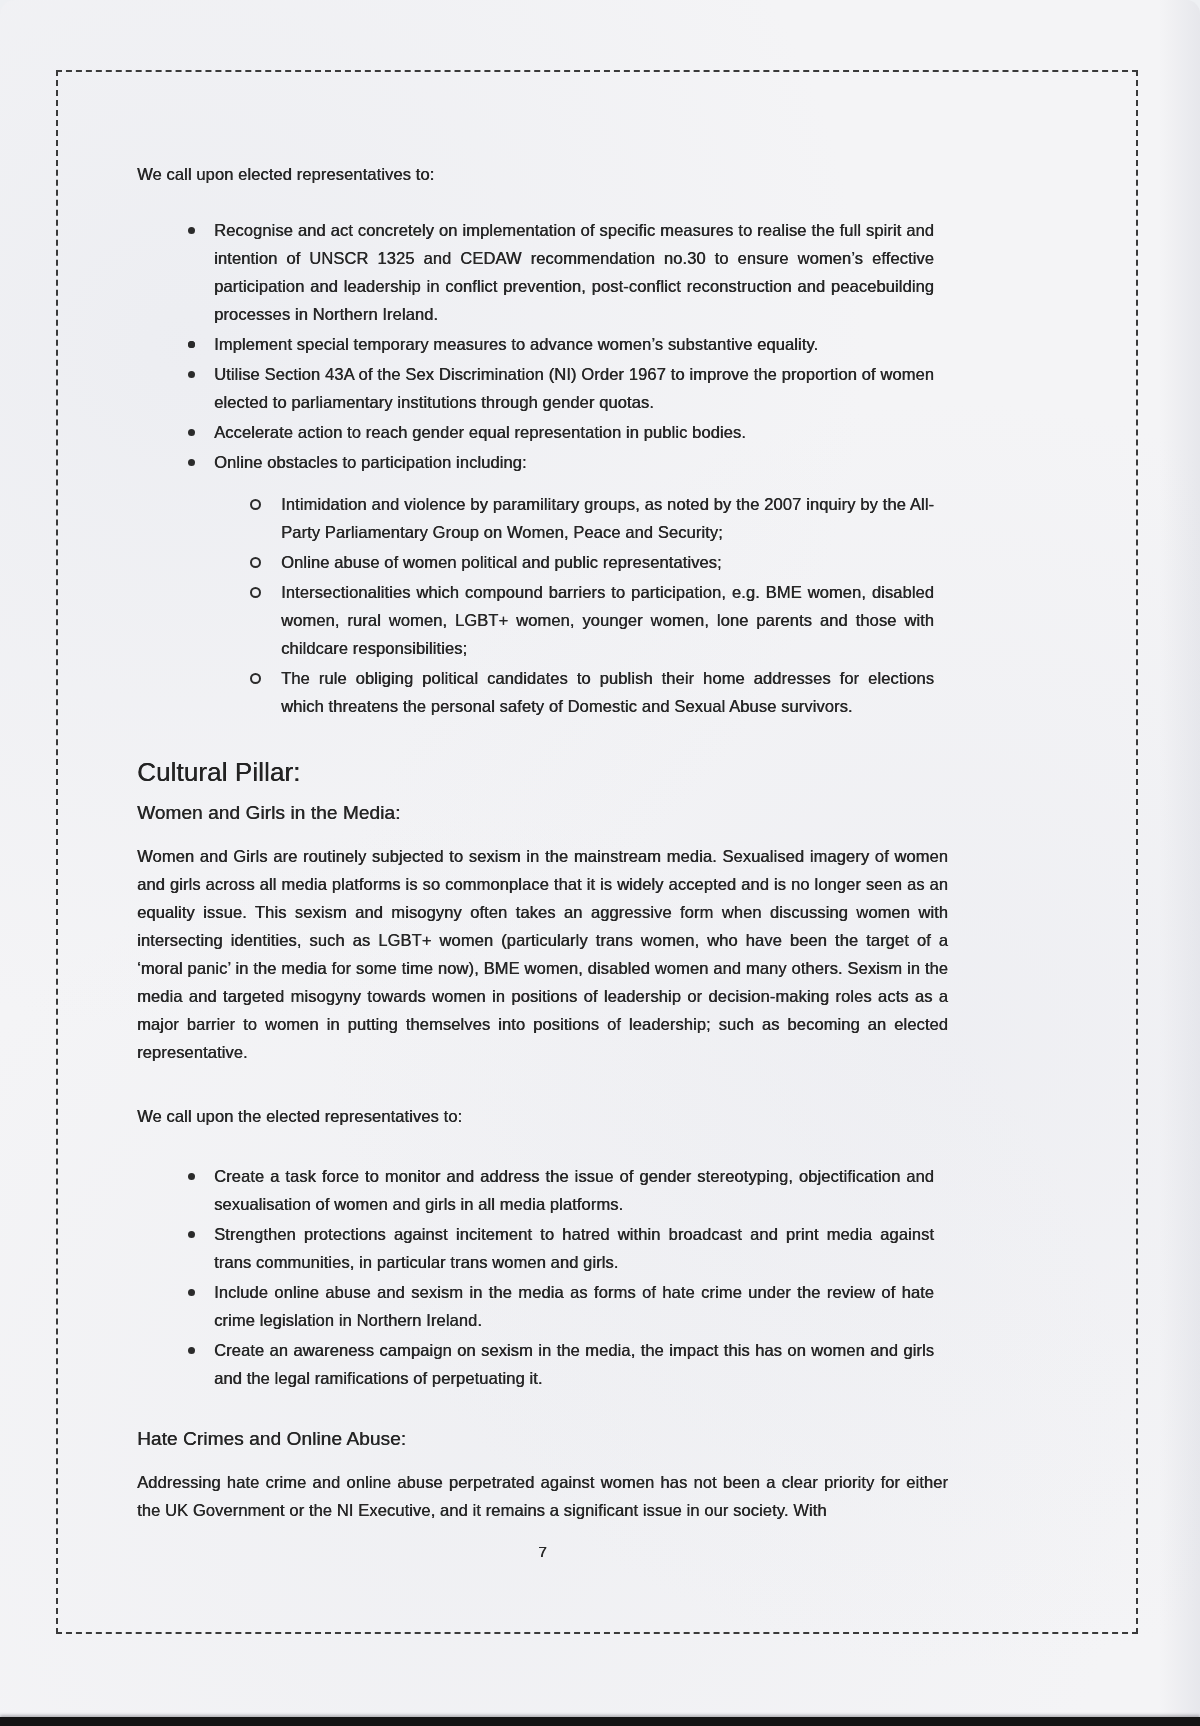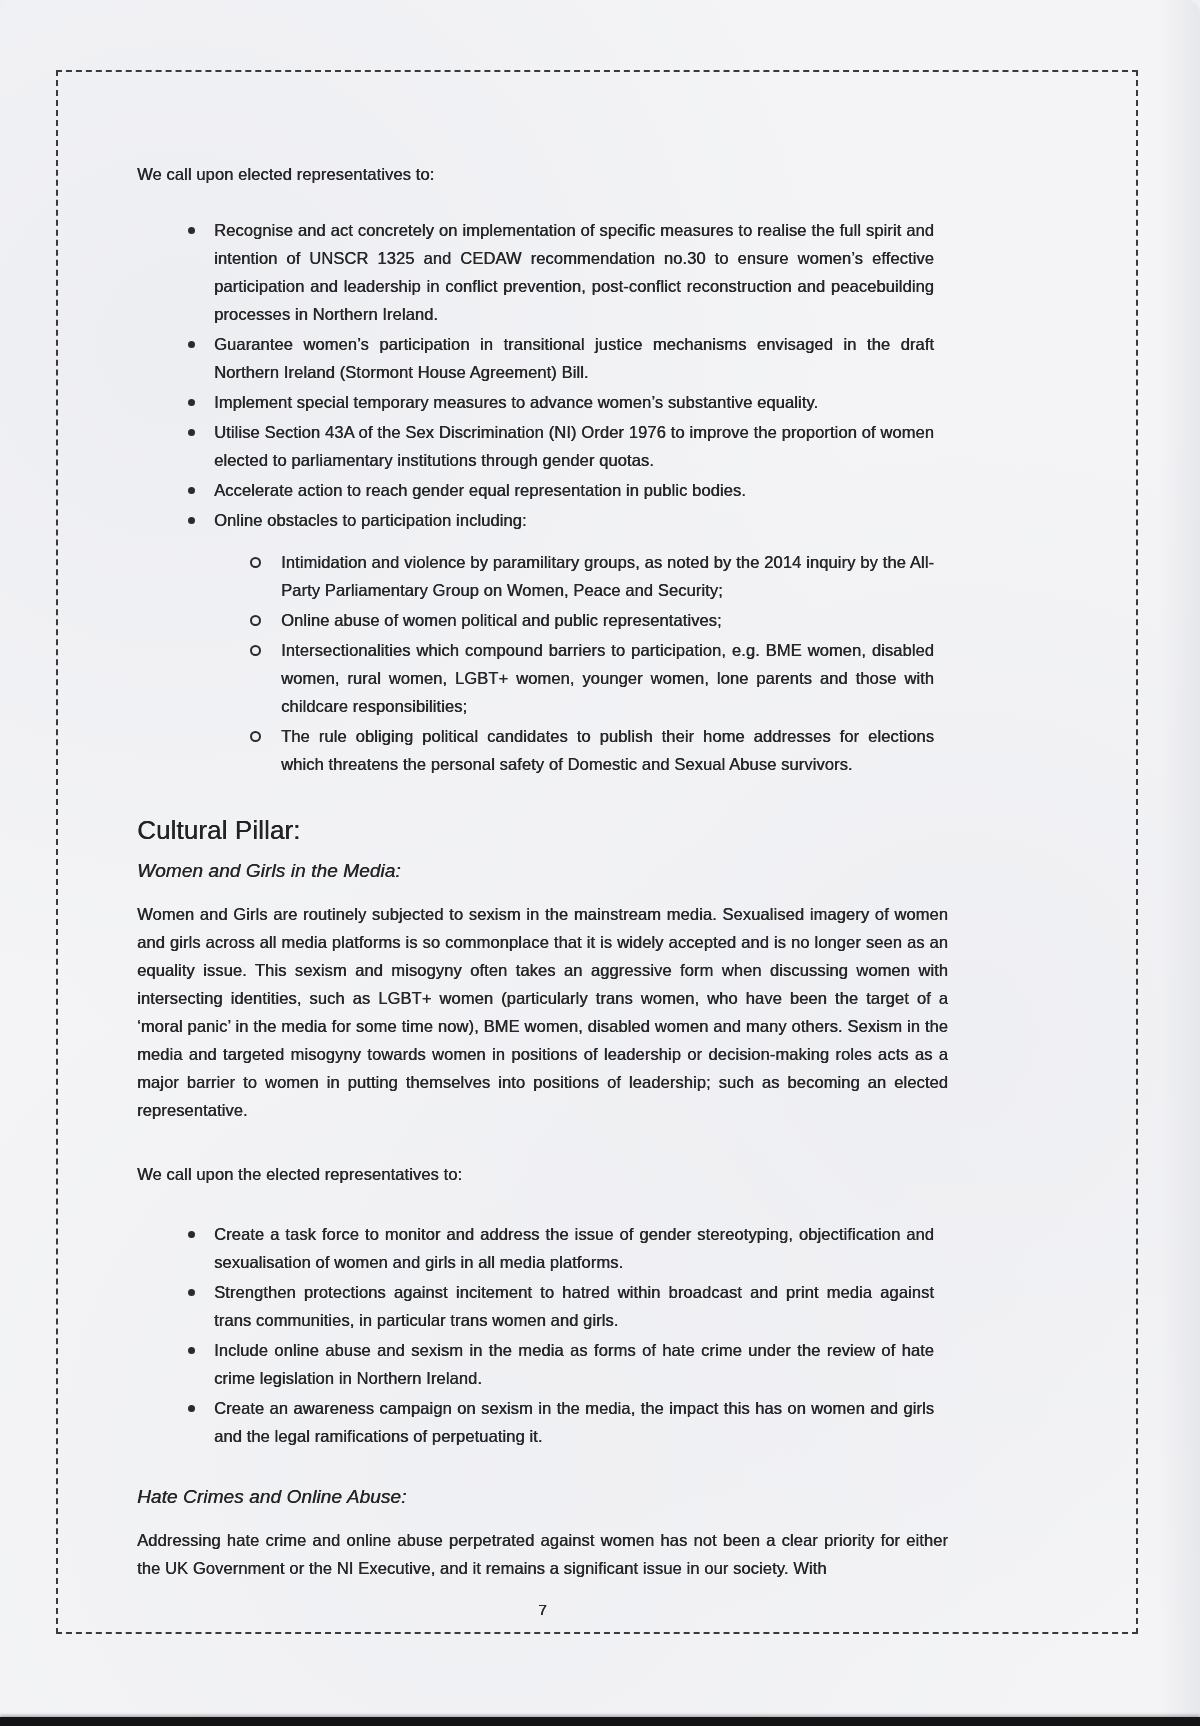--- a/index.html
+++ b/index.html
@@ -44,21 +44,21 @@
   .ring{
     position:absolute;left:99px;top:9px;width:7px;height:7px;border-radius:50%;
     border:2px solid #2b2b2b;background:transparent;
   }
   .h-pillar{
     margin:36px 0 0 0;font-size:26px;line-height:32px;font-weight:400;
     text-align:left;color:#232323;
   }
   .h-sub{
     margin:12px 0 0 0;font-size:19px;line-height:26px;font-weight:400;
-    font-style:italic;text-align:left;color:#262626;
+    text-align:left;color:#262626;
   }
   .para{margin:16px 0 0 0;}
   .intro2{margin-top:36px;}
   .blist.second{margin-top:32px;}
   .h-sub2{margin-top:34px;}
   .pagenum{margin-top:16px;text-align:center;font-size:15px;line-height:24px;}
   .scan-bar{
     position:absolute;left:0;right:0;bottom:0;height:9px;background:#141414;
     box-shadow:0 -2px 3px rgba(60,60,70,.35);
   }
@@ -74,44 +74,43 @@
 
       <p class="intro">We call upon elected representatives to:</p>
 
       <ul class="blist first">
         <li>
           <span class="dot"></span>
           <span class="li-text">Recognise and act concretely on implementation of specific measures to realise the full spirit and intention of UNSCR 1325 and CEDAW recommendation no.30 to ensure women’s effective participation and leadership in conflict prevention, post-conflict reconstruction and peacebuilding processes in Northern Ireland.</span>
         </li>
         <li>
           <span class="dot"></span>
-          <span class="li-text">Guarantee women’s participation in transitional justice mechanisms envisaged in the draft Northern Ireland (Stormont House Agreement) Bill.</span>
         </li>
         <li>
           <span class="dot"></span>
           <span class="li-text">Implement special temporary measures to advance women’s substantive equality.</span>
         </li>
         <li>
           <span class="dot"></span>
-          <span class="li-text">Utilise Section 43A of the Sex Discrimination (NI) Order 1976 to improve the proportion of women elected to parliamentary institutions through gender quotas.</span>
+          <span class="li-text">Utilise Section 43A of the Sex Discrimination (NI) Order 1967 to improve the proportion of women elected to parliamentary institutions through gender quotas.</span>
         </li>
         <li>
           <span class="dot"></span>
           <span class="li-text">Accelerate action to reach gender equal representation in public bodies.</span>
         </li>
         <li>
           <span class="dot"></span>
           <span class="li-text">Online obstacles to participation including:</span>
         </li>
       </ul>
 
       <ul class="blist sublist">
         <li>
           <span class="ring"></span>
-          <span class="li-text">Intimidation and violence by paramilitary groups, as noted by the 2014 inquiry by the All-Party Parliamentary Group on Women, Peace and Security;</span>
+          <span class="li-text">Intimidation and violence by paramilitary groups, as noted by the 2007 inquiry by the All-Party Parliamentary Group on Women, Peace and Security;</span>
         </li>
         <li>
           <span class="ring"></span>
           <span class="li-text">Online abuse of women political and public representatives;</span>
         </li>
         <li>
           <span class="ring"></span>
           <span class="li-text">Intersectionalities which compound barriers to participation, e.g. BME women, disabled women, rural women, LGBT+ women, younger women, lone parents and those with childcare responsibilities;</span>
         </li>
         <li>

